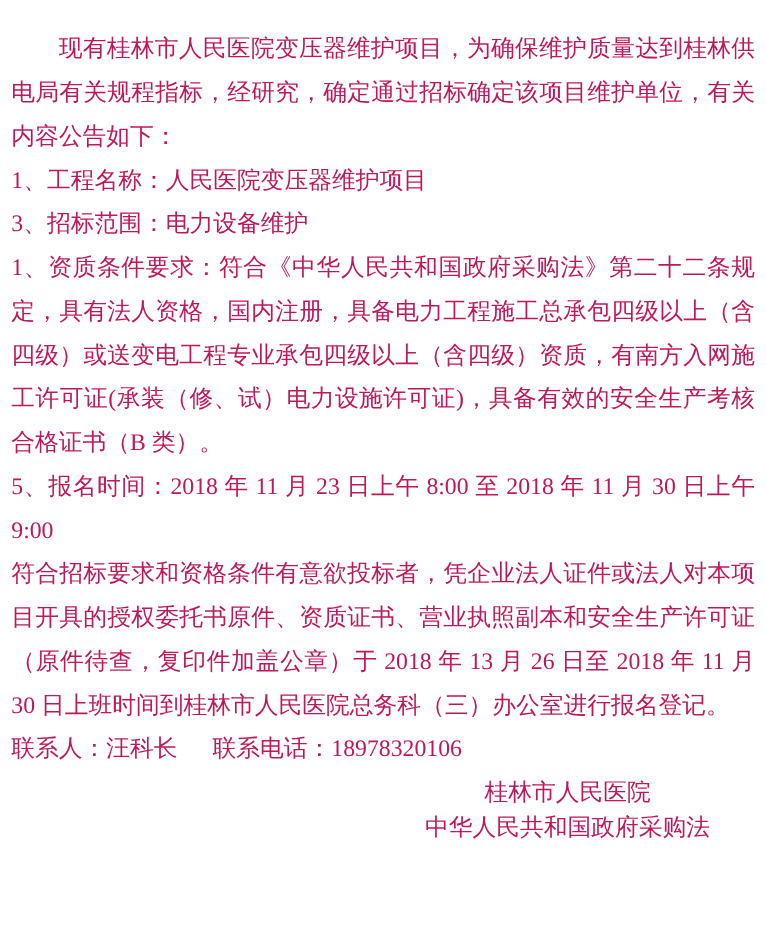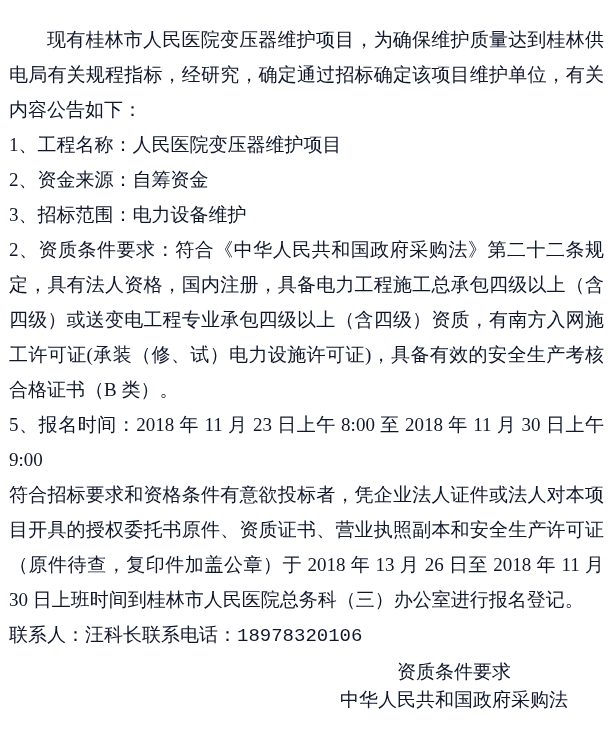--- a/index.html
+++ b/index.html
@@ -13,64 +13,63 @@
     overflow: hidden;
   }
   .doc {
     box-sizing: border-box;
     width: 613px;
     height: 747px;
     padding: 22px 9px 0 9px;
     font-family: "Liberation Serif", "DejaVu Serif", serif;
     font-size: 19px;
     line-height: 35px;
-    color: #0f172a;
+    color: #be185d;
   }
   .para {
     margin: 0;
     text-align: justify;
     text-justify: inter-ideograph;
   }
   .indent {
     text-indent: 2em;
   }
   .contact {
     text-align: left;
   }
   .contact .phone {
-    font-family: Liberation Mono, monospace;
+    margin-left: 28px;
   }
   .signature {
     width: 300px;
     margin-left: 295px;
     margin-top: 4px;
     text-align: center;
     line-height: 28px;
   }
 </style>
 </head>
 <body>
 
 <div class="doc">
   <p class="para indent">现有桂林市人民医院变压器维护项目，为确保维护质量达到桂林供电局有关规程指标，经研究，确定通过招标确定该项目维护单位，有关内容公告如下：</p>
 
   <p class="para">1、工程名称：人民医院变压器维护项目</p>
 
-  <p class="para">2、资金来源：自筹资金</p>
 
   <p class="para">3、招标范围：电力设备维护</p>
 
-  <p class="para">2、资质条件要求：符合《中华人民共和国政府采购法》第二十二条规定，具有法人资格，国内注册，具备电力工程施工总承包四级以上（含四级）或送变电工程专业承包四级以上（含四级）资质，有南方入网施工许可证(承装（修、试）电力设施许可证)，具备有效的安全生产考核合格证书（B 类）。</p>
+  <p class="para">1、资质条件要求：符合《中华人民共和国政府采购法》第二十二条规定，具有法人资格，国内注册，具备电力工程施工总承包四级以上（含四级）或送变电工程专业承包四级以上（含四级）资质，有南方入网施工许可证(承装（修、试）电力设施许可证)，具备有效的安全生产考核合格证书（B 类）。</p>
 
   <p class="para">5、报名时间：2018 年 11 月 23 日上午 8:00 至 2018 年 11 月 30 日上午 9:00</p>
 
 
   <p class="para">符合招标要求和资格条件有意欲投标者，凭企业法人证件或法人对本项目开具的授权委托书原件、资质证书、营业执照副本和安全生产许可证（原件待查，复印件加盖公章）于 2018 年 13 月 26 日至 2018 年 11 月 30 日上班时间到桂林市人民医院总务科（三）办公室进行报名登记。</p>
 
   <p class="para contact">
     <span>联系人：汪科长</span><span class="phone">联系电话：18978320106</span>
   </p>
 
   <div class="signature">
-    <div>资质条件要求</div>
+    <div>桂林市人民医院</div>
     <div>中华人民共和国政府采购法</div>
   </div>
 </div>
 
 </body></html>

